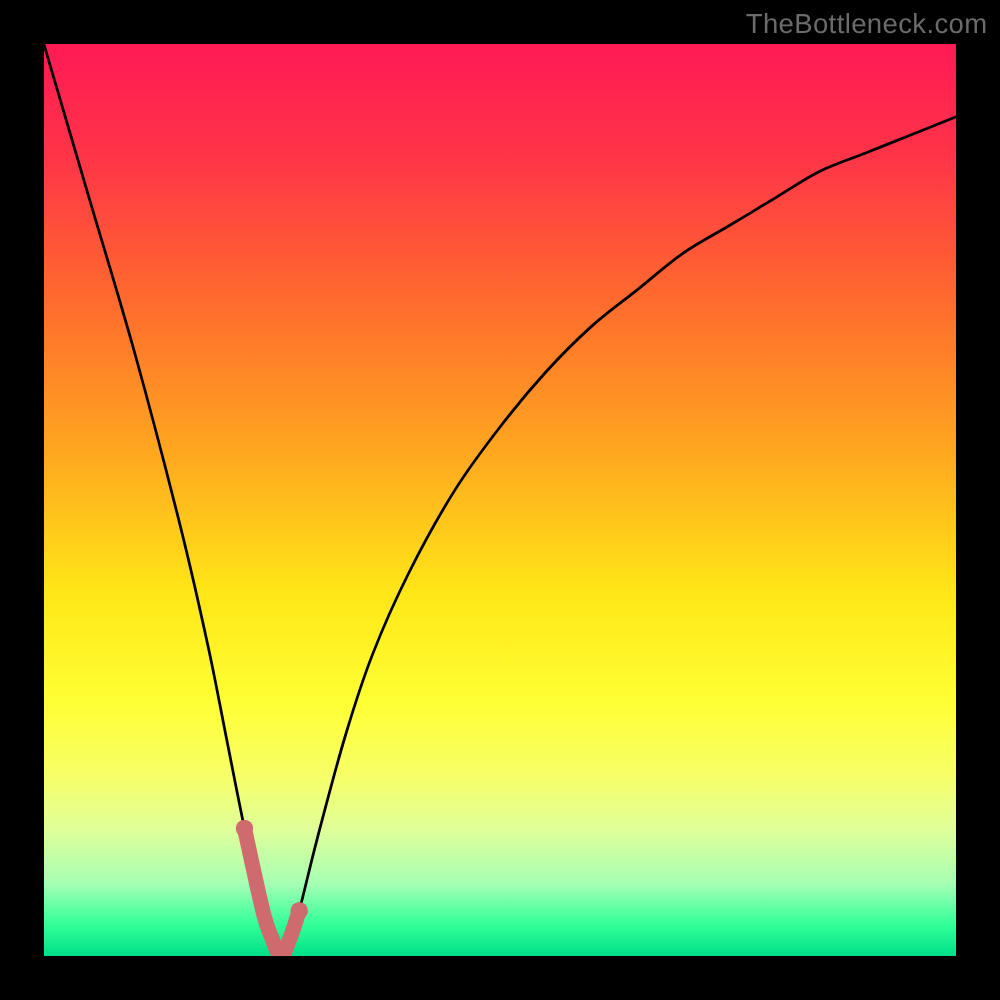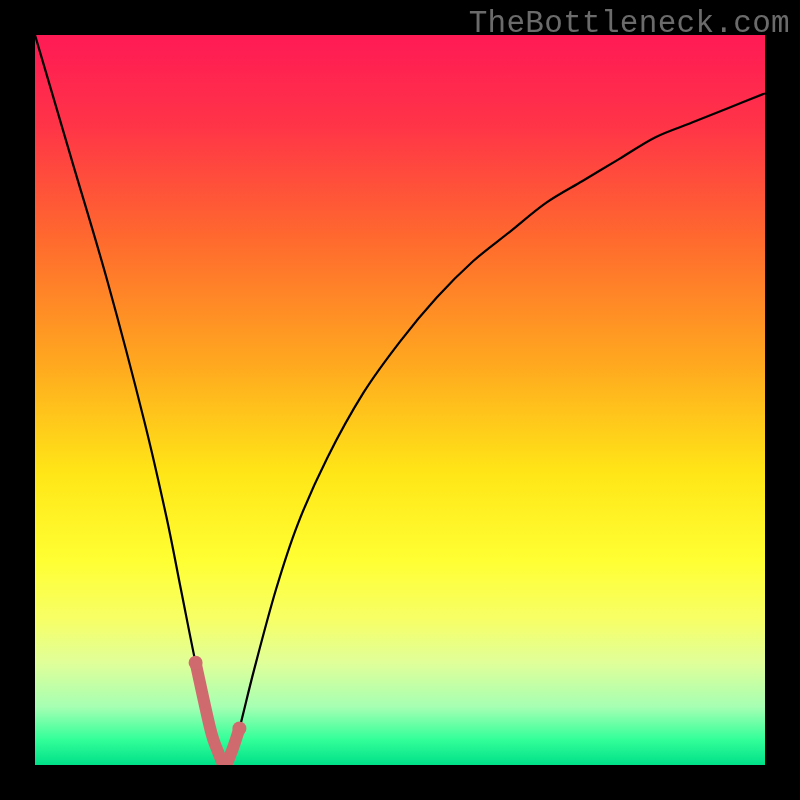--- a/index.html
+++ b/index.html
@@ -31,22 +31,22 @@
     inset: 0;
   }
   .curve {
     position: absolute;
     inset: 0;
   }
   .watermark {
     position: absolute;
     top: 6px;
     right: 10px;
-    font-family: Liberation Mono, monospace;
-    font-size: 31px;
+    font-family: Liberation Sans, sans-serif;
+    font-size: 22px;
     font-weight: 500;
     color: #6b6b6b;
     letter-spacing: 0.3px;
   }
 </style>
 </head>
 <body>
 
 <div class="frame">
 

